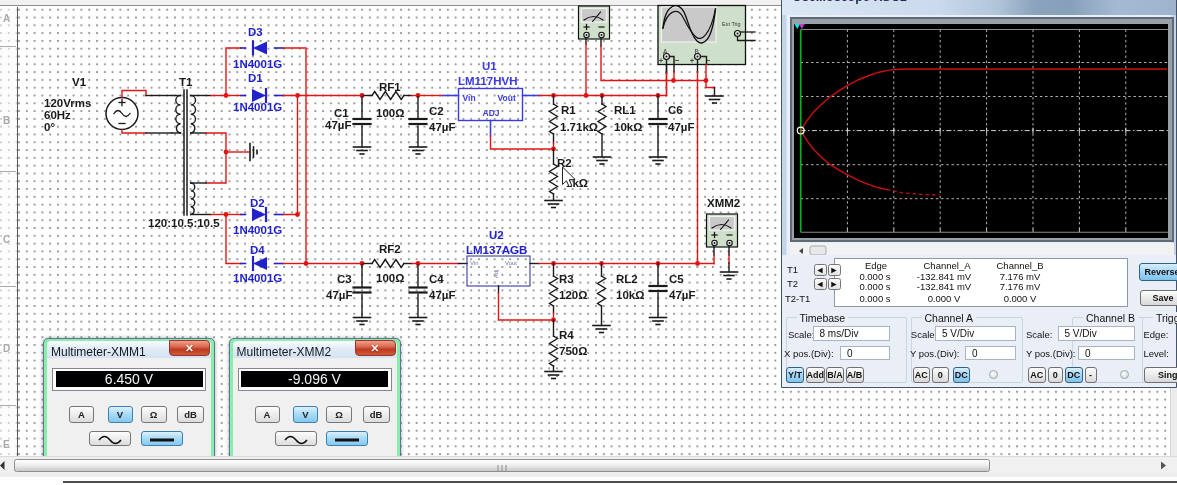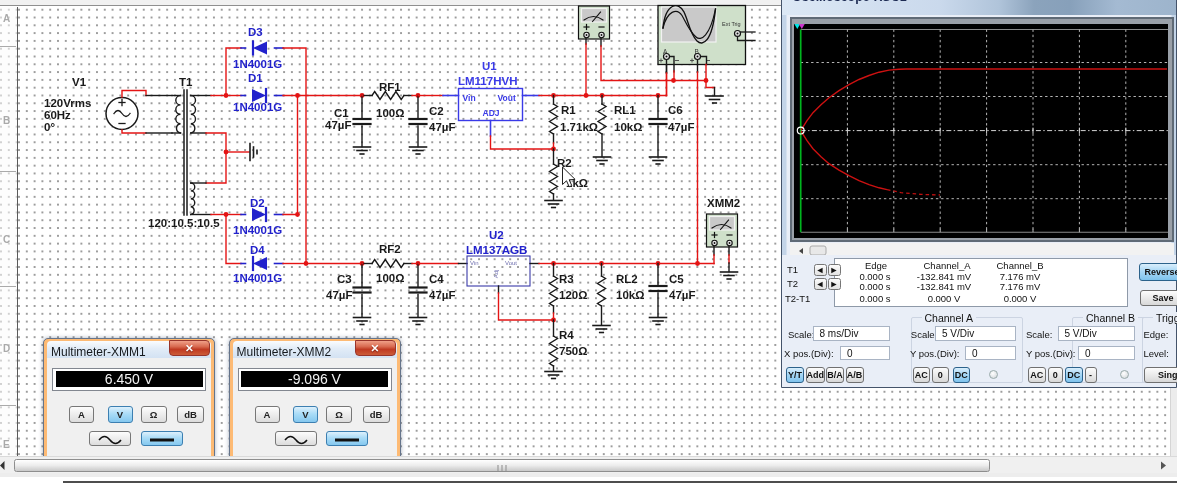--- a/index.html
+++ b/index.html
@@ -14,21 +14,21 @@
     background-image:radial-gradient(circle,#b5b5b5 0.62px,rgba(180,180,180,0) 0.8px);
     background-size:7.8px 7.8px;background-position:-2.9px -1.2px;
     border-right:1.3px solid #5a5a5a;box-sizing:border-box;}
   .rlet{position:absolute;left:3px;color:#a9a9a9;font-size:10px;font-weight:bold;}
   .rtick{position:absolute;left:0;width:16px;height:1px;background:#aaa;}
   #topbar{left:0;top:0;width:1177px;height:4.5px;background:#f1f1f1;border-bottom:1.8px solid #8f8f8f;}
   #rightstrip{left:1170px;top:6px;width:7px;height:450px;background:#ececec;border-left:1px solid #d5d5d5;box-sizing:border-box;}
 
   
   .win7{position:absolute;box-sizing:border-box;border:1px solid #65748b;border-radius:5px 5px 0 0;
-        background:#fdba74;box-shadow:0 0 4px rgba(80,100,130,.5);}
+        background:#86efac;box-shadow:0 0 4px rgba(80,100,130,.5);}
   
   .mmwin{width:172px;height:119px;}
   .mmtitle{position:absolute;left:3px;top:2px;right:3px;height:17px;border-radius:4px 4px 0 0;
      background:linear-gradient(#fafcfe,#e2ecf7 45%,#d3e2f3);}
   .mmtitle span{position:absolute;left:4px;top:3.5px;font-size:12px;color:#15191d;}
   .mmclose{position:absolute;width:41px;height:15.5px;border:1px solid #98342b;border-radius:0 4px 4px 4px;
      background:linear-gradient(#f0a088,#d86a50 40%,#c03a22 60%,#cc5c38);box-sizing:border-box;}
   .mmclose span{position:absolute;left:0;right:0;top:0.5px;text-align:center;color:#fff;font-size:10.5px;font-weight:bold;
      text-shadow:0 1px 1px #802010;}
   .mmbody{position:absolute;left:3px;top:19px;right:3px;bottom:0;background:#f0f0f0;}
@@ -524,20 +524,23 @@
 <div class="ptxt" style="left:162px;top:279.5px;transform:translateX(-50%);">-132.841 mV</div>
 <div class="ptxt" style="left:238px;top:279.5px;transform:translateX(-50%);">7.176 mV</div>
 <div class="ptxt" style="left:93px;top:290px;transform:translateX(-50%);">0.000 s</div>
 <div class="ptxt" style="left:162px;top:290px;transform:translateX(-50%);">-132.841 mV</div>
 <div class="ptxt" style="left:238px;top:290px;transform:translateX(-50%);">7.176 mV</div>
 <div class="ptxt" style="left:93px;top:301.5px;transform:translateX(-50%);">0.000 s</div>
 <div class="ptxt" style="left:162px;top:301.5px;transform:translateX(-50%);">0.000 V</div>
 <div class="ptxt" style="left:238px;top:301.5px;transform:translateX(-50%);">0.000 V</div>
 <div class="pbtn pbtnsel" style="left:357px;top:272px;width:46px;height:18px;line-height:16px;">Reverse</div>
 <div class="pbtn" style="left:358px;top:298.5px;width:46px;">Save</div>
+<div class="grp" style="left:3.5px;top:326px;width:119px;height:64px;">
+      <div class="glabel">Timebase</div>
+    </div>
 <div class="grp" style="left:128.5px;top:326px;width:110px;height:64px;">
       <div class="glabel">Channel A</div>
     </div>
 <div class="grp" style="left:244px;top:326px;width:111px;height:64px;margin-left:46px;">
       <div class="glabel">Channel B</div>
     </div>
 <div class="grp" style="left:360px;top:326px;width:45px;height:64px;">
       <div class="glabel">Trigger</div>
     </div>
 <div class="ptxt" style="left:6px;top:337.5px;">Scale:</div>

